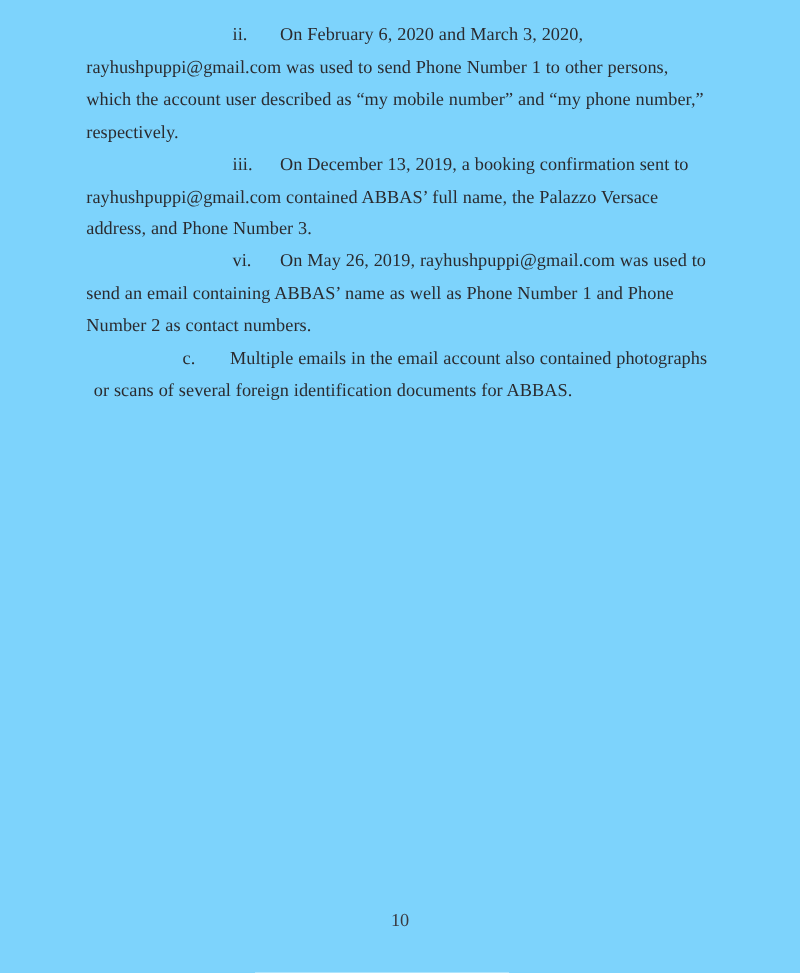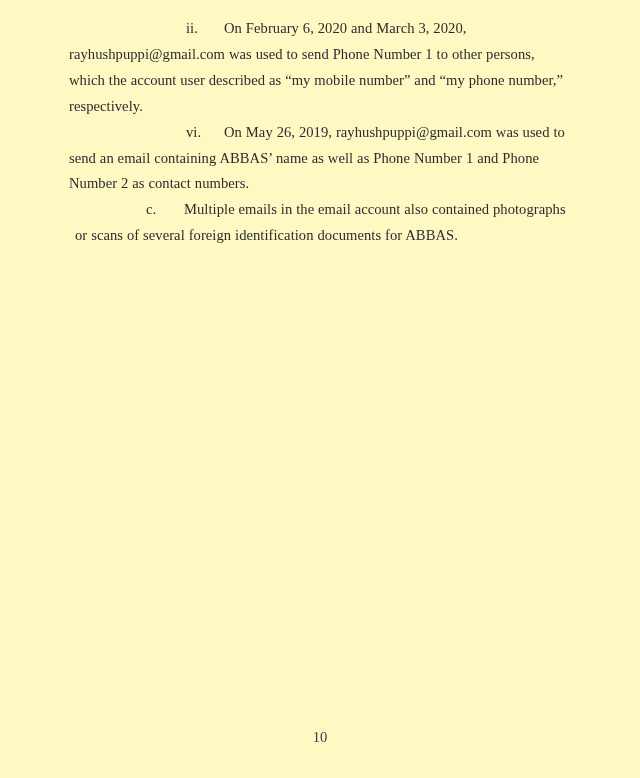--- a/index.html
+++ b/index.html
@@ -13,21 +13,21 @@
     overflow: hidden;
     font-family: "Liberation Serif", "DejaVu Serif", serif;
     color: #2b2b2f;
     -webkit-font-smoothing: antialiased;
   }
 
   #page {
     position: relative;
     width: 640px;
     height: 778px;
-    background: #fef9c3;
+    background: #7dd3fc;
     box-sizing: border-box;
     text-decoration: underline;
   }
 
   #body-column {
     position: absolute;
     left: 69px;
     top: 16px;
     width: 502px;
   }
@@ -85,20 +85,21 @@
 </style>
 </head>
 <body>
 
 <div id="page">
 
   <div id="body-column">
 
     <p class="para roman"><span class="marker">ii.</span><span class="ptext">On February 6, 2020 and March 3, 2020, rayhushpuppi@gmail.com was used to send Phone Number 1 to other persons, which the account user described as “my mobile number” and “my phone number,” respectively.</span></p>
 
+    <p class="para roman"><span class="marker">iii.</span><span class="ptext">On December 13, 2019, a booking confirmation sent to rayhushpuppi@gmail.com contained ABBAS’ full name, the Palazzo Versace address, and Phone Number 3.</span></p>
 
 
 
     <p class="para roman"><span class="marker">vi.</span><span class="ptext">On May 26, 2019, rayhushpuppi@gmail.com was used to send an email containing ABBAS’ name as well as Phone Number 1 and Phone Number 2 as contact numbers.</span></p>
 
 
 
 
     <p class="para letter"><span class="marker">c.</span><span class="ptext">Multiple emails in the email account also contained photographs or scans of several foreign identification documents for ABBAS.</span></p>
 

